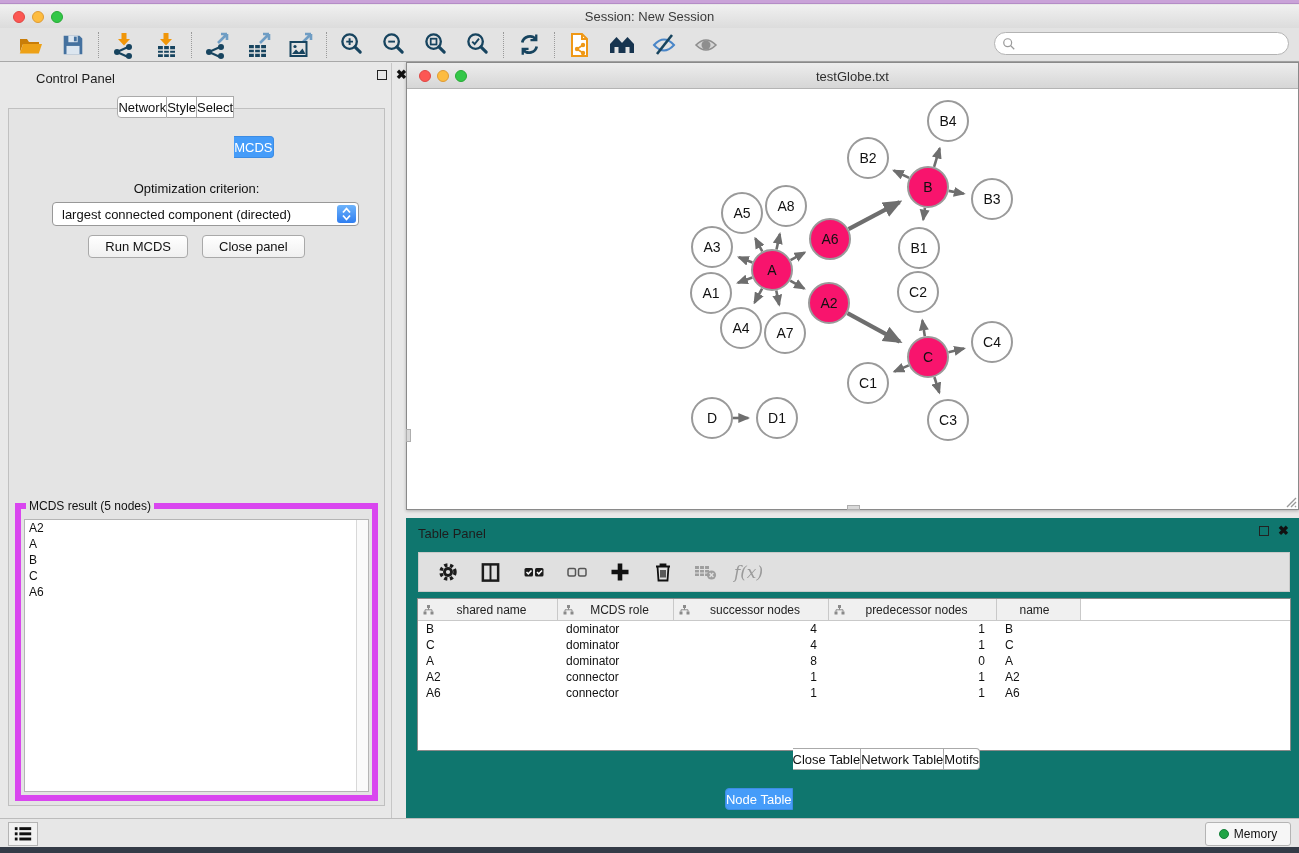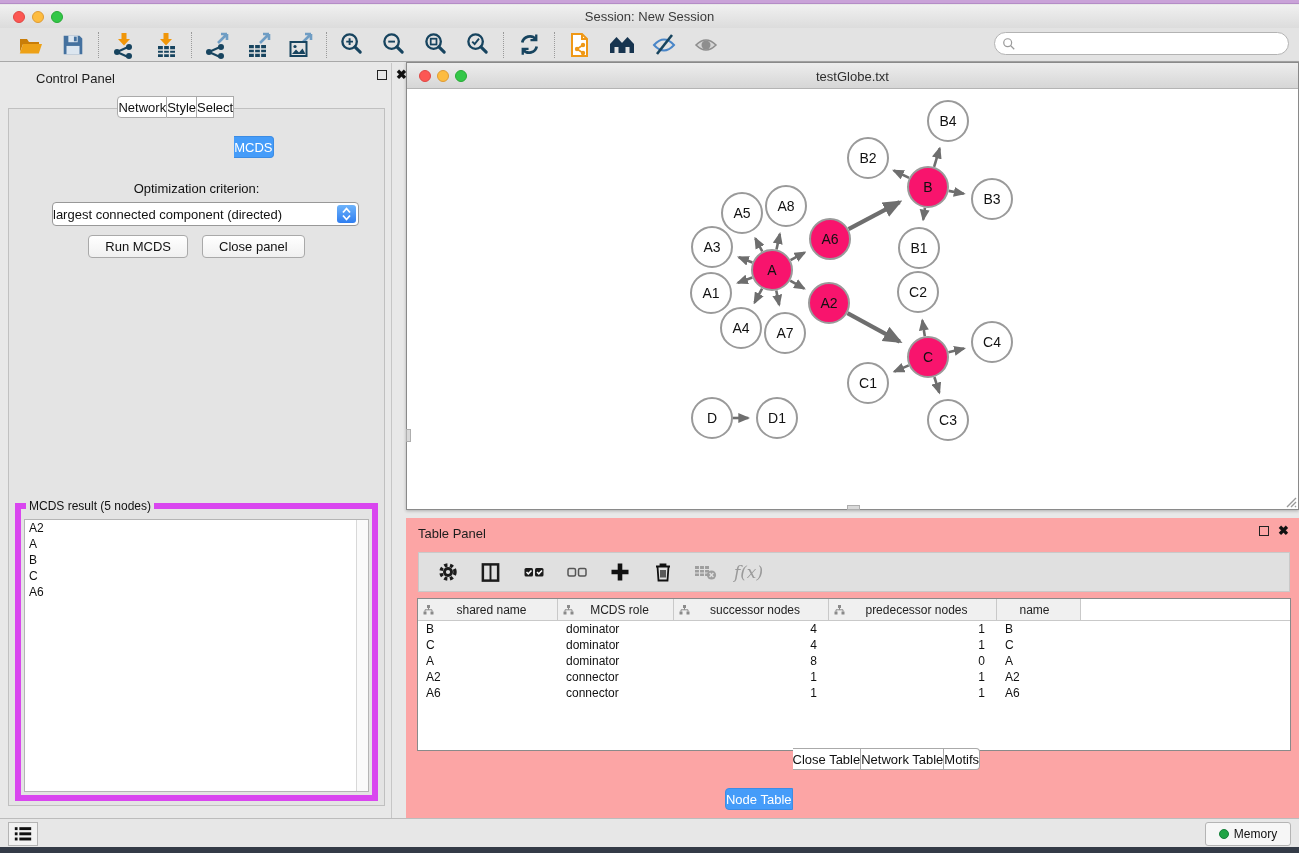--- a/index.html
+++ b/index.html
@@ -35,21 +35,21 @@
   .close-icon { font-size:13px; font-weight:bold; color:#111; line-height:10px; }
   .cp-inner { position:absolute; left:8px; right:6px; top:45px; bottom:12px; background:#e4e4e4; border:1px solid #c0c0c0; }
   .cp-tabs { position:absolute; left:0; top:33px; width:100%; display:flex; justify-content:center; z-index:3; }
   .tab-seg { height:22px; padding:0 0; font-size:13px; display:flex; align-items:center; background:#fff; border:1px solid #aaa; border-left:none; color:#111; }
   .tab-seg:first-child { border-left:1px solid #aaa; border-radius:4px 0 0 4px; }
   .tab-seg:last-child { border-radius:0 4px 4px 0; }
   .tab-seg.selected { background:#459cf9; border-color:#3c8ce4; color:#fff;margin-top:40px; }
 
   .crit-label { position:absolute; left:0; top:72px; width:100%; text-align:center; font-size:13px; color:#111; }
   .crit-select { position:absolute; left:43px; top:93px; width:307px; height:24px; background:#fff; border:1px solid #989898;
-    border-radius:4px; font-size:13px; color:#111; display:flex; align-items:center; }
+    border-radius:4px; font-size:13px; color:#111; display:flex; align-items:center; padding-left:9px; }
   .crit-stepper { position:absolute; right:2px; top:2px; width:19px; height:18px; border-radius:3px;
     background:linear-gradient(#6db3fb,#2f7ef0); display:flex; align-items:center; justify-content:center; }
   .btn-row { position:absolute; left:0; top:126px; width:100%; display:flex; justify-content:center; gap:14px; }
   .push-btn { height:23px; padding:0 16px; font-size:13px; color:#111; background:linear-gradient(#ffffff,#f0f0f0);
     border:1px solid #a9a9a9; border-radius:4px; display:flex; align-items:center; }
 
   .mcds-fieldset { position:absolute; left:6px; right:6px; top:390px; bottom:4px; border:6px solid #d946ef; margin:0; padding:3px; background:#e4e4e4; }
   .mcds-fieldset legend { font-size:12px; color:#111; padding:0 3px; margin-left:2px; }
   .mcds-list { position:absolute; left:3px; right:3px; top:6px; bottom:3px; background:#fff; border:1px solid #b5b5b5; overflow:hidden; }
   .mcds-scroll { position:absolute; right:0; top:0; bottom:0; width:12px; background:#fafafa; border-left:1px solid #d8d8d8; }
@@ -61,21 +61,21 @@
   .net-titlebar { position:absolute; left:0; top:0; width:100%; height:26px;
     background:linear-gradient(#ededed,#d6d6d6); border-bottom:1px solid #b4b4b4; }
   .net-title { position:absolute; left:0; right:0; top:6px; text-align:center; font-size:13px; color:#2e2e2e; }
   .net-lights { position:absolute; left:12px; top:7px; display:flex; gap:6px; }
   .net-canvas { position:absolute; left:0; top:26px; width:891px; height:420px; }
   .resize-corner { position:absolute; right:1px; bottom:1px; }
   .grip-left { position:absolute; left:-1px; top:366px; width:5px; height:13px; background:#d9d9d9; border:1px solid #aeaeae; }
   .grip-bottom { position:absolute; left:440px; bottom:-1px; width:13px; height:5px; background:#d9d9d9; border:1px solid #aeaeae; }
 
   
-  .table-panel { position:absolute; left:406px; top:518px; right:0; bottom:35px; background:#fca5a5; }
+  .table-panel { position:absolute; left:406px; top:518px; right:0; bottom:35px; background:#0f766e; }
   .tp-title { position:absolute; left:12px; top:8px; font-size:13px; color:#1d1d1d; }
   .tp-toolbar { position:absolute; left:12px; right:9px; top:34px; height:40px; background:#e0e0e0;
     border:1px solid #c9c9c9; display:flex; align-items:center; padding-left:10px; gap:6px; }
   .tp-tbtn { width:37px; height:30px; display:flex; align-items:center; justify-content:center; }
   .fx-label { font-family:"DejaVu Serif", serif; font-style:italic; font-size:17px; color:#9a9a9a; }
   .data-table { position:absolute; left:11px; right:8px; top:80px; bottom:67px; background:#fff; border:1px solid #8a8a8a; overflow:hidden; }
   .dt-head { display:flex; height:22px; border-bottom:1px solid #c9c9c9; }
   .dt-hcell { background:#f0f0f0; border-right:1px solid #c9c9c9; display:flex; align-items:center; font-size:12px; color:#222; }
   .dt-hcell .hlabel { flex:1; text-align:center; padding-right:8px; }
   .dt-hcell svg { margin-left:5px; flex:0 0 auto; }

